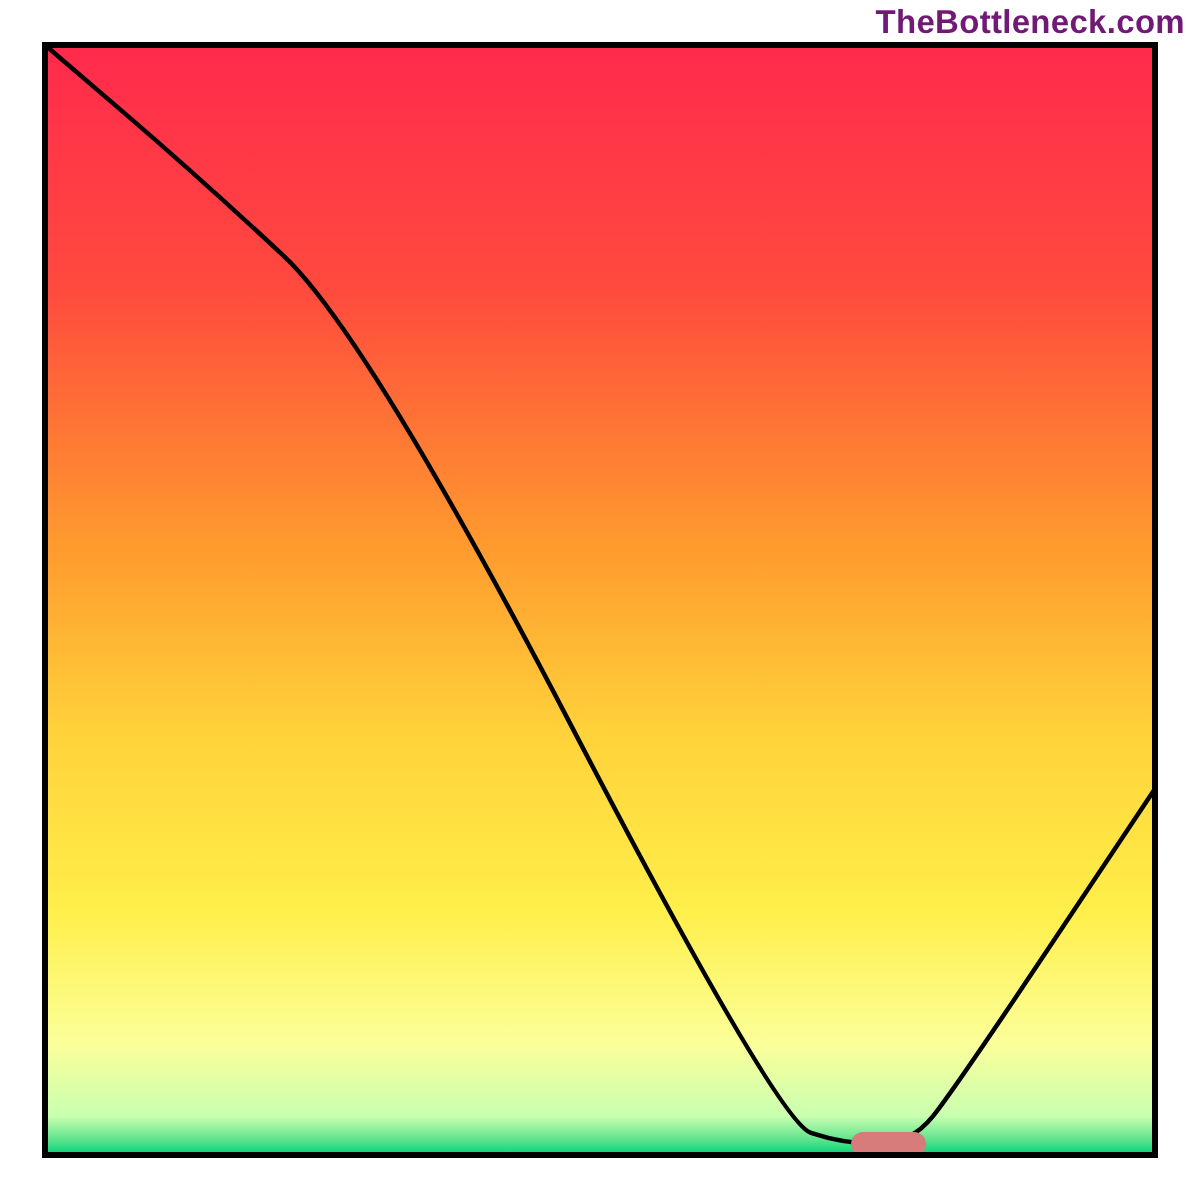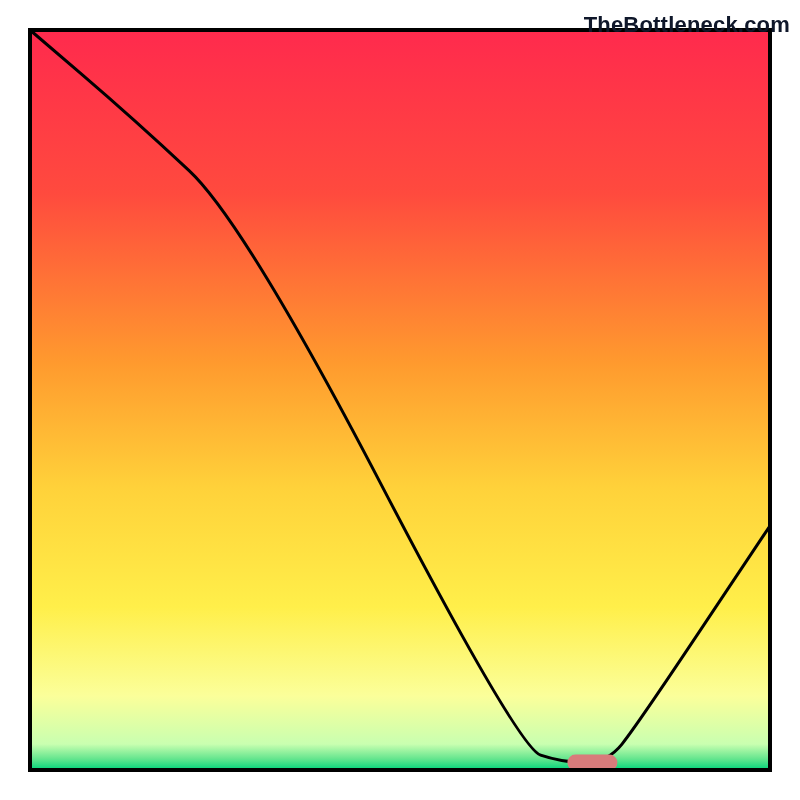--- a/index.html
+++ b/index.html
@@ -11,25 +11,25 @@
     background: #ffffff;
     font-family: Arial, Helvetica, sans-serif;
   }
   .stage {
     position: relative;
     width: 800px;
     height: 800px;
   }
   .watermark {
     position: absolute;
-    top: 12px;
+    top: 2px;
     right: 10px;
     font-size: 22px;
     font-weight: 600;
-    color: #0f172a;
+    color: #701a75;
     letter-spacing: 0.2px;
     z-index: 30;
     margin-left: 33px;
   }
   svg.chart {
     position: absolute;
     left: 0;
     top: 0;
     width: 800px;
     height: 800px;

